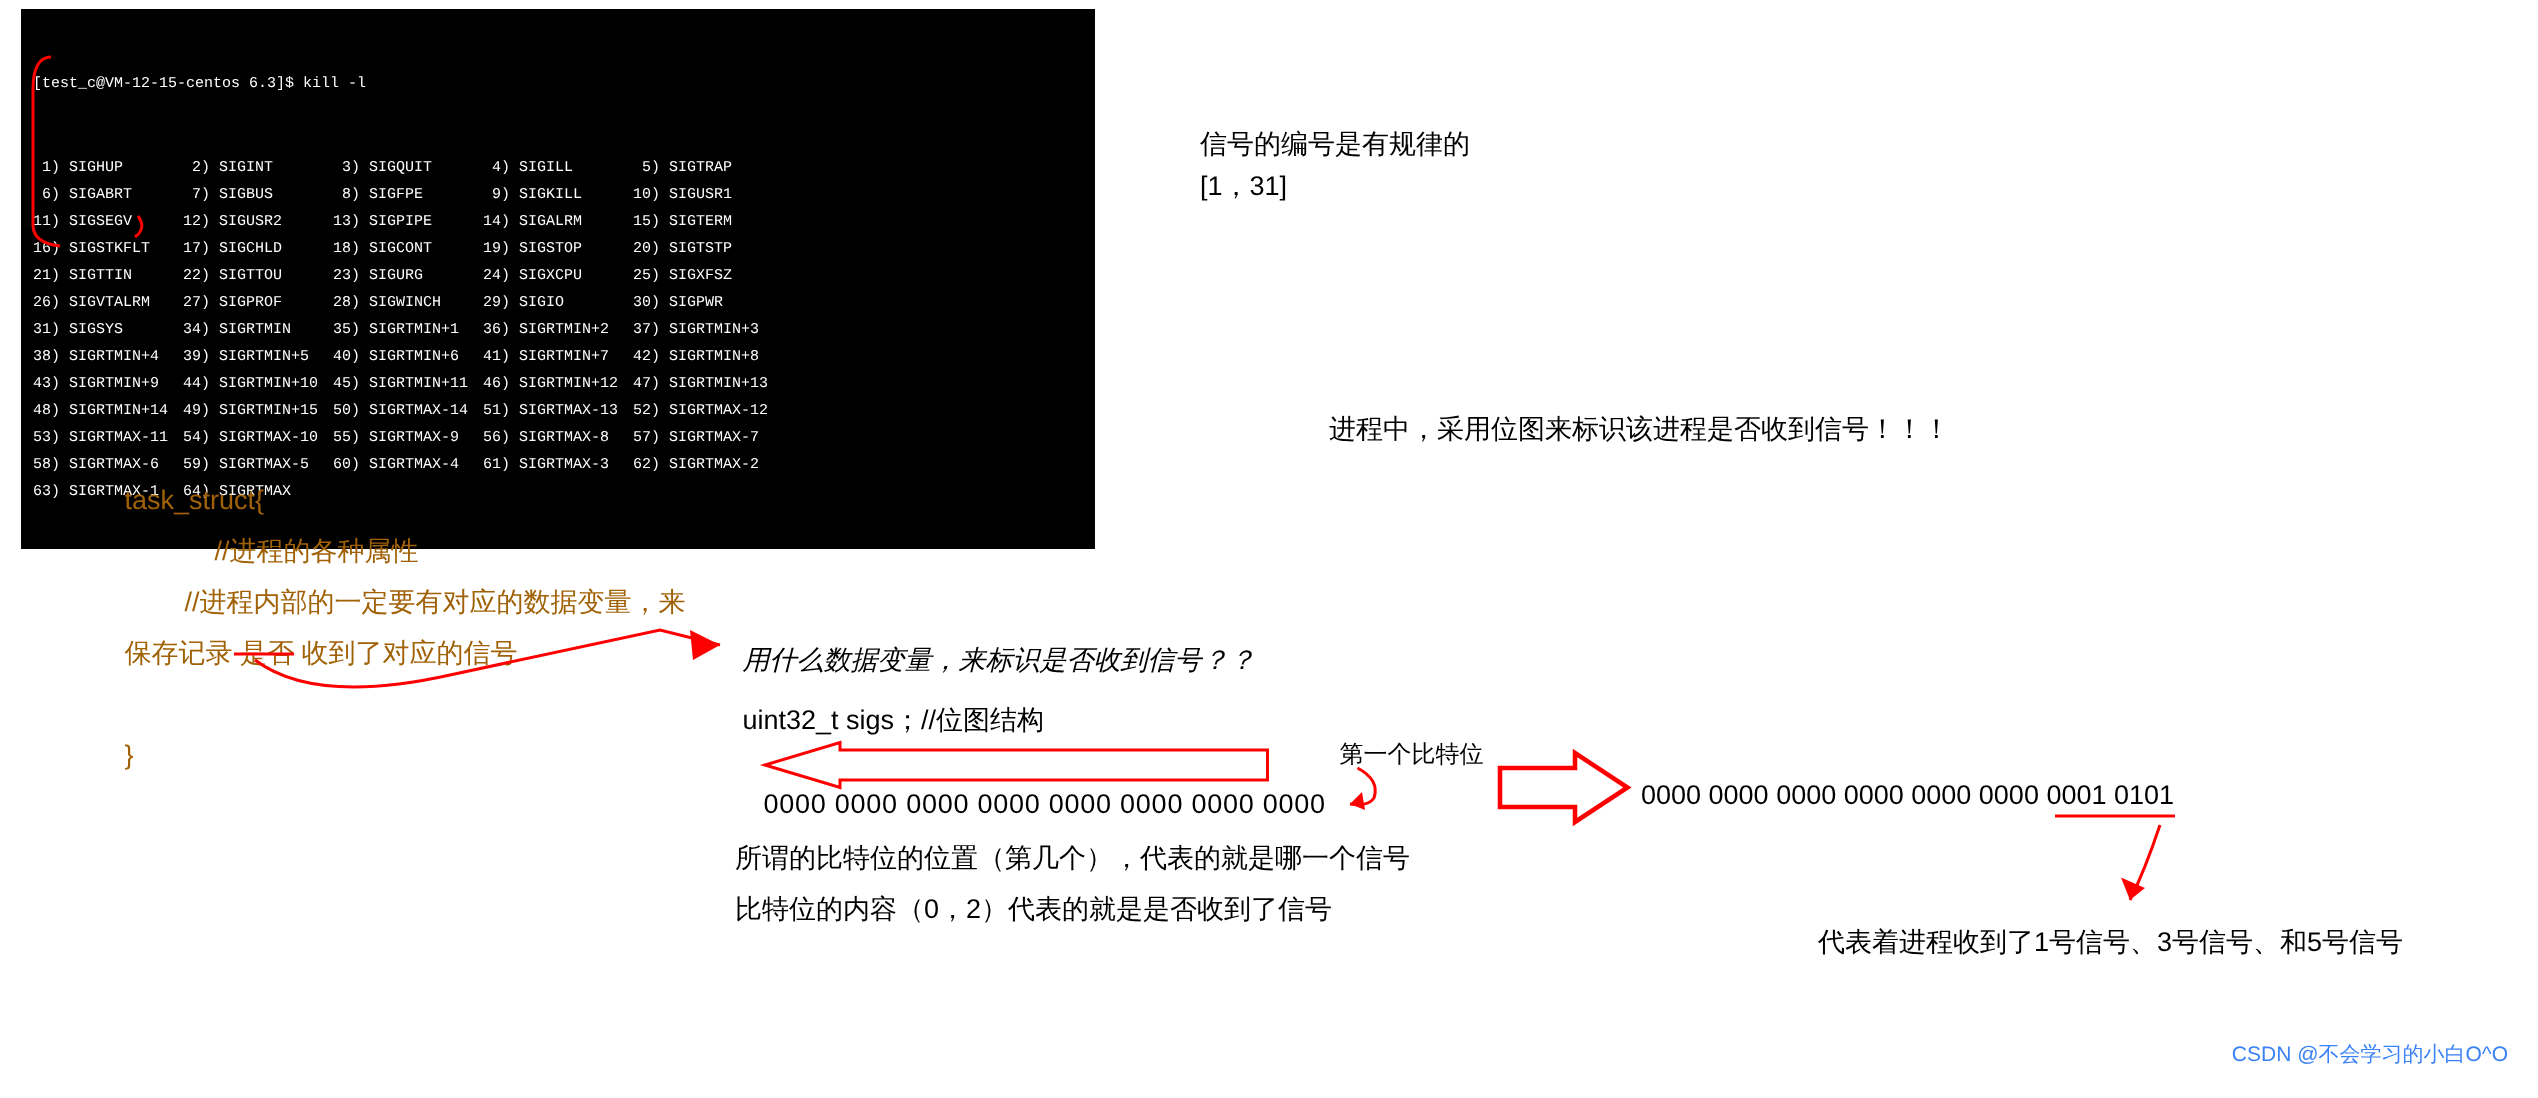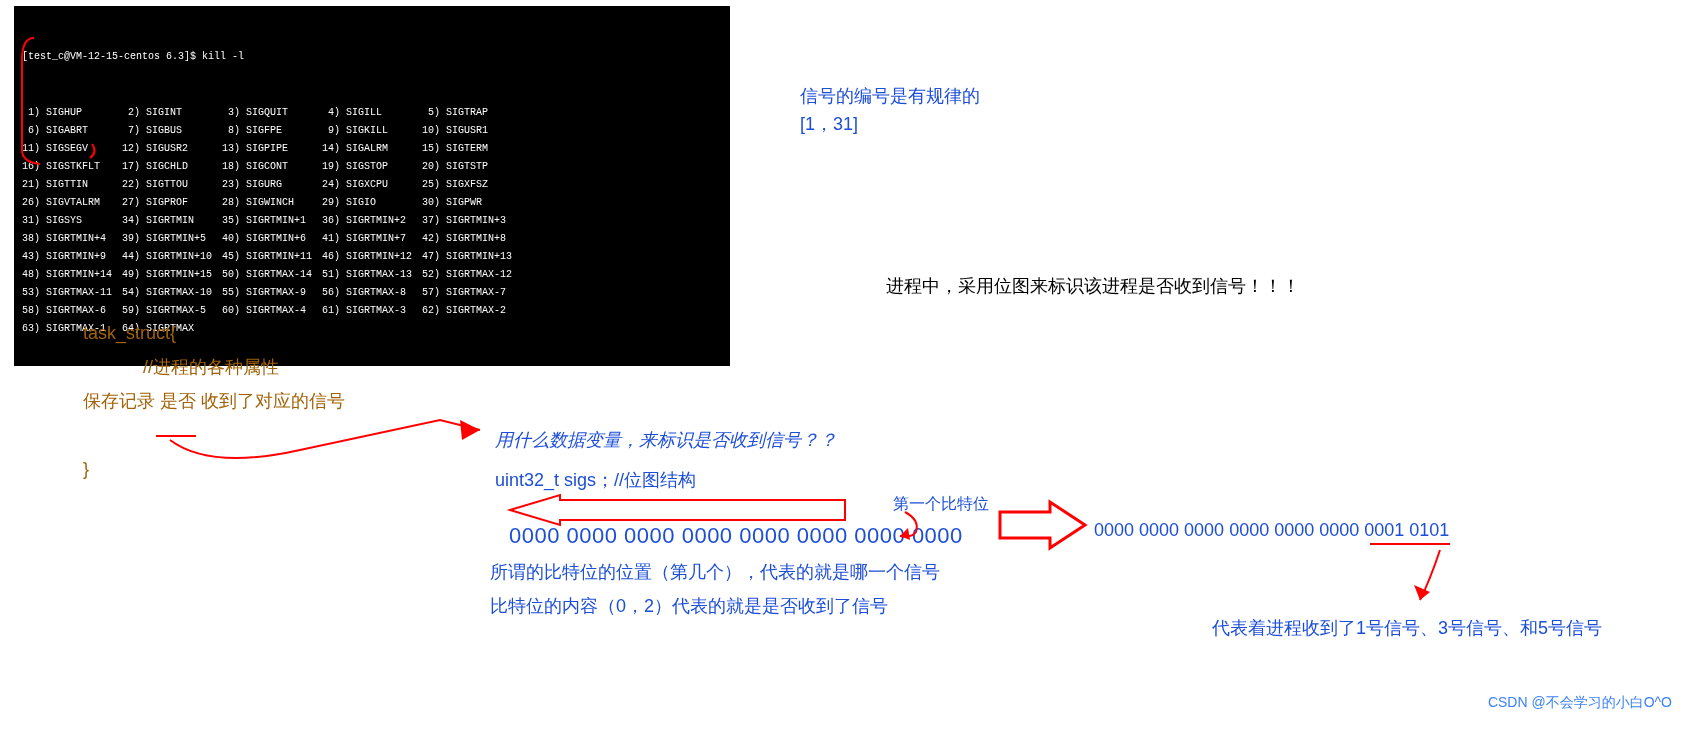--- a/index.html
+++ b/index.html
@@ -26,21 +26,21 @@
     white-space: pre;
   }
   .terminal .prompt {
     margin-bottom: 2px;
   }
   .terminal table { border-collapse: collapse; }
   .terminal td { padding: 0 4px 0 0; white-space: pre; }
 
   .note {
     position: absolute;
-    color: #1d4ed8;
+    color: #000000;
     font-size: 18px;
     line-height: 28px;
   }
   .watermark {
     position: absolute;
     right: 20px;
     bottom: 20px;
     color: #3b82f6;
     font-size: 14px;
   }
@@ -78,32 +78,33 @@
 <div class="note" style="left:800px; top:82px;">
   <div>信号的编号是有规律的</div>
   <div>[1，31]</div>
 </div>
 
 <div class="note black-text" style="left:886px; top:272px; font-size:18px;">进程中，采用位图来标识该进程是否收到信号！！！</div>
 
 <div class="struct-block">
   <div>task_struct{</div>
   <div class="struct-indent-1">//进程的各种属性</div>
+  <div class="struct-indent-0">//进程内部的一定要有对应的数据变量，来</div>
   <div>保存记录 是否 收到了对应的信号</div>
   <div style="height:34px;"></div>
   <div>}</div>
 </div>
 
 <div class="note" style="left:495px; top:426px;font-style:italic;">用什么数据变量，来标识是否收到信号？？</div>
 
 <div class="note" style="left:495px; top:466px;">uint32_t sigs；//位图结构</div>
 
 <div class="note" style="left:893px; top:490px; font-size:16px;">第一个比特位</div>
 
-<div class="note" style="left:485px; top:522px; font-size:22px; letter-spacing:0.5px;margin-left:24px;">0000  0000  0000  0000  0000 0000 0000  0000</div>
+<div class="note" style="left:485px; top:522px; font-size:18px; letter-spacing:0.5px;margin-left:24px;">0000  0000  0000  0000  0000 0000 0000  0000</div>
 
 <div class="note" style="left:490px; top:558px;">所谓的比特位的位置（第几个），代表的就是哪一个信号</div>
 <div class="note" style="left:490px; top:592px;">比特位的内容（0，2）代表的就是是否收到了信号</div>
 
 <div class="note" style="left:1094px; top:516px; font-size:18px;">0000 0000 0000 0000 0000 0000 0001 0101</div>
 
 <div class="note" style="left:1212px; top:614px;">代表着进程收到了1号信号、3号信号、和5号信号</div>
 
 <div class="watermark">CSDN @不会学习的小白O^O</div>
 

